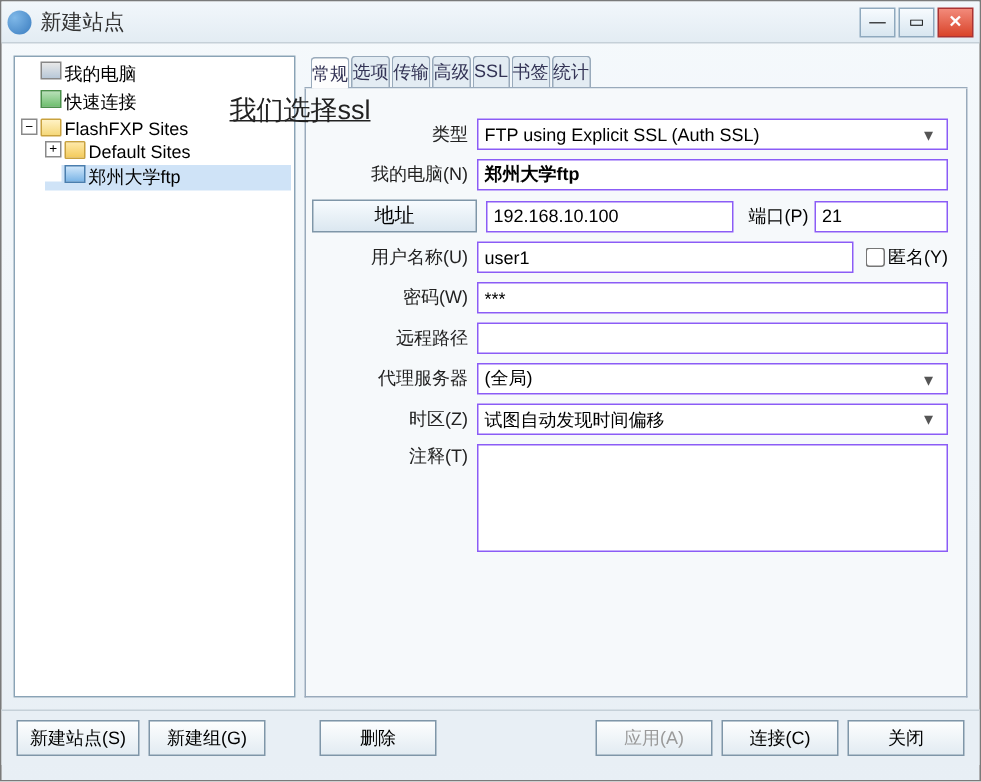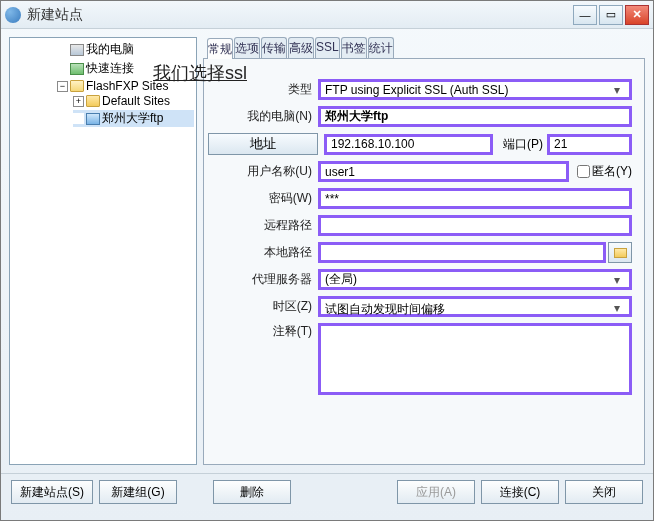--- a/index.html
+++ b/index.html
@@ -9,39 +9,39 @@
 .titlebar .icon { width: 16px; height: 16px; background: radial-gradient(circle at 30% 30%, #7fb8e8, #3a7cbf); border-radius: 50%; margin-right: 6px; }
 .titlebar .title { font-size: 14px; color: #333; flex: 1; }
 .winbtns { display: flex; gap: 2px; }
 .winbtn { width: 24px; height: 20px; border: 1px solid #8fa9be; background: linear-gradient(#f7fbfe,#d8e6f0); display: flex; align-items: center; justify-content: center; font-size: 11px; cursor: pointer; }
 .winbtn.close { background: linear-gradient(#f28a7a,#d9442a); border-color: #a33; color: #fff; font-weight: bold; }
 .content { display: flex; padding: 8px; gap: 6px; height: 444px; }
 .treepane { width: 188px; background: #fff; border: 1px solid #8aa3b6; padding: 2px; overflow: auto; }
 .tree ul { list-style: none; padding-left: 16px; }
 .tree > ul { padding-left: 2px; }
 .tree li { padding: 1px 0; white-space: nowrap; }
-.tree .row { display: flex; align-items: center; gap: 2px; cursor: pointer; margin-left: 43px; }
+.tree .row { display: flex; gap: 2px; cursor: pointer; }
 .tree .row.selected { background: #cfe3f7; }
 .exp { width: 11px; height: 11px; border: 1px solid #8a8a8a; display: inline-flex; align-items: center; justify-content: center; font-size: 9px; line-height: 1; background: #fff; }
 .exp.none { border: none; }
 .ficon { width: 14px; height: 12px; display: inline-block; }
 .ficon.computer { background: linear-gradient(#e8e8e8,#b8c8d8); border: 1px solid #888; }
 .ficon.folder { background: linear-gradient(#ffe9a8,#f3cb5c); border: 1px solid #c9a23e; border-radius: 1px; }
 .ficon.folder-open { background: linear-gradient(#fff2c4,#f5d87a); border: 1px solid #c9a23e; border-radius: 1px; }
 .ficon.link { background: linear-gradient(#b8e0b8,#6fbf6f); border: 1px solid #4a8f4a; }
 .ficon.site { background: linear-gradient(#cfe6fa,#7ab4e6); border: 1px solid #4a7eae; }
 .rightpane { flex: 1; display: flex; flex-direction: column; position: relative; }
 .annotation { position: absolute; top: 24px; left: -50px; font-size: 18px; color: #222; z-index: 5; pointer-events: none; text-decoration: underline; }
 .tabs { display: flex; height: 22px; border-bottom: 1px solid #9ab; padding-left: 4px; }
 .tab { padding: 2px 0; border: 1px solid #9ab; border-bottom: none; background: #e3ecf3; margin-right: 1px; cursor: pointer; color: #335; border-radius: 3px 3px 0 0; }
 .tab.active { background: #fdfdfd; position: relative; top: 1px; }
 .form { background: #f6f9fb; border: 1px solid #9ab; border-top: none; flex: 1; padding: 20px 12px 4px 4px; }
 .frow { display: flex; align-items: center; margin-bottom: 6px; }
 .flabel { width: 110px; text-align: right; padding-right: 6px; color: #222; }
-.finput { flex: 1; height: 21px; border: 3px solid #8b5cf6; background: #fff; padding: 2px 4px; font-size: 12px; }
+.finput { flex: 1; height: 21px; border: 1px solid #8b5cf6; background: #fff; padding: 2px 4px; font-size: 12px; }
 .finput.bold { font-weight: bold; }
 .btn-addr { width: 110px; height: 22px; border: 1px solid #7f96a8; background: linear-gradient(#f7fbfe,#dbe7f0); cursor: pointer; margin-right: 6px; }
 .port-lbl { margin: 0 4px 0 10px; }
 .port-in { width: 50px; }
 .chk { margin-left: 8px; display: flex; align-items: center; gap: 2px; }
 .iconbtn { width: 24px; height: 21px; border: 1px solid #7f96a8; background: linear-gradient(#f7fbfe,#dbe7f0); margin-left: 2px; display: flex; align-items: center; justify-content: center; cursor: pointer; }
 .iconbtn .fold { width: 13px; height: 10px; background: linear-gradient(#ffe9a8,#f3cb5c); border: 1px solid #c9a23e; }
 textarea.finput { height: 72px; resize: none; }
 .footer { display: flex; padding: 6px 10px; gap: 6px; border-top: 1px solid #c5d0d8; background: #e8eff5; }
 .footer .spacer { flex: 1; }
@@ -148,27 +148,20 @@
         </div>
         <div class="frow">
           <div class="flabel">密码(W)</div>
           <input class="finput" value="***" style="">
         </div>
         <div class="frow">
           <div class="flabel">远程路径</div>
           <input class="finput" value="" style="">
         </div>
         <div class="frow">
-          <div class="flabel">本地路径</div>
-          <input class="finput" value="" style="">
-          <div class="iconbtn">
-              <span class="fold"></span>
-            </div>
-        </div>
-        <div class="frow">
           <div class="flabel">代理服务器</div>
           <div class="finput" style="display:flex;align-items:center;">
               <span style="flex:1">(全局)</span>
               <span class="dd">▾</span>
             </div>
         </div>
         <div class="frow">
           <div class="flabel">时区(Z)</div>
           <div class="finput" style="display:flex;align-items:flex-start;">
               <span style="flex:1">试图自动发现时间偏移</span>

